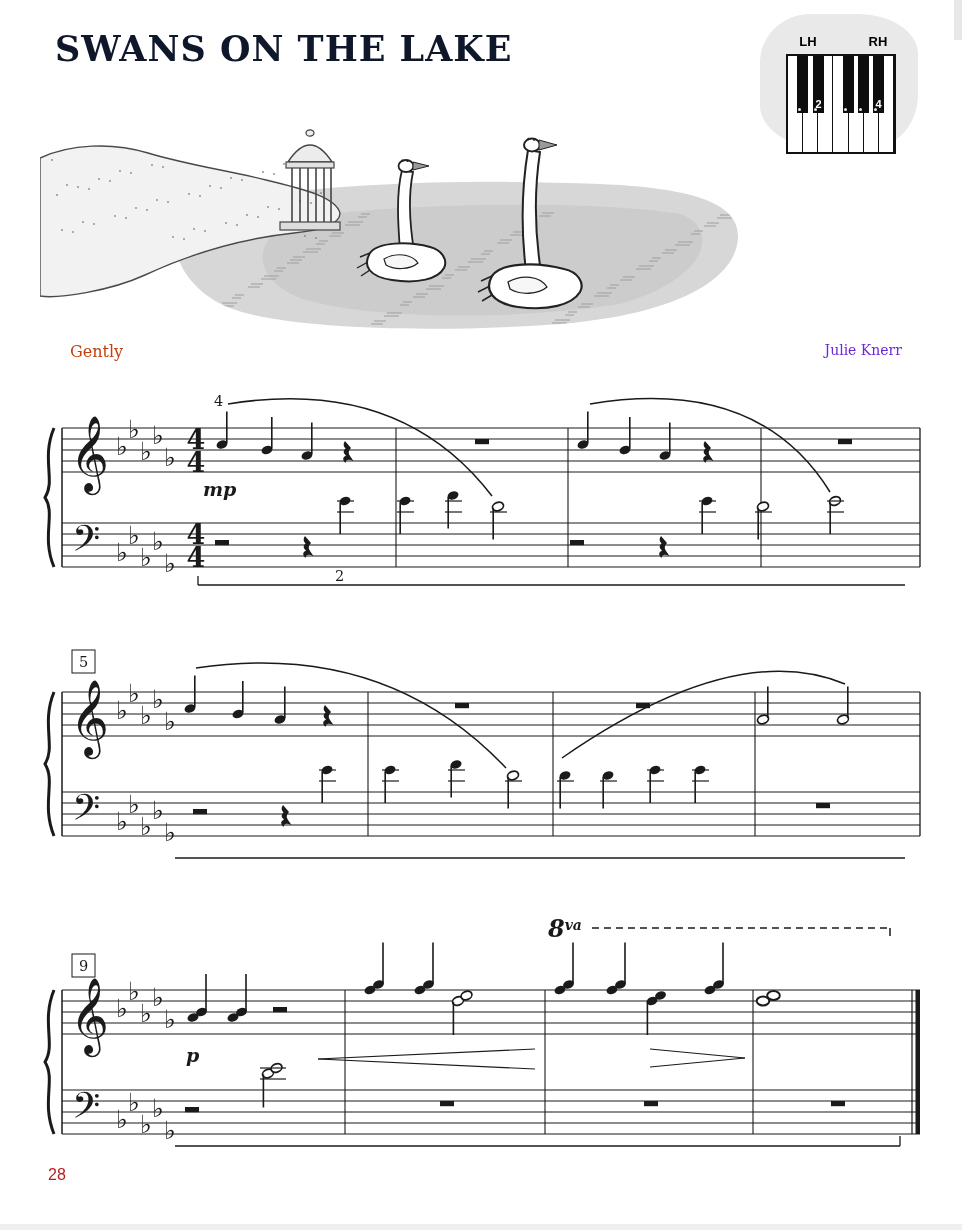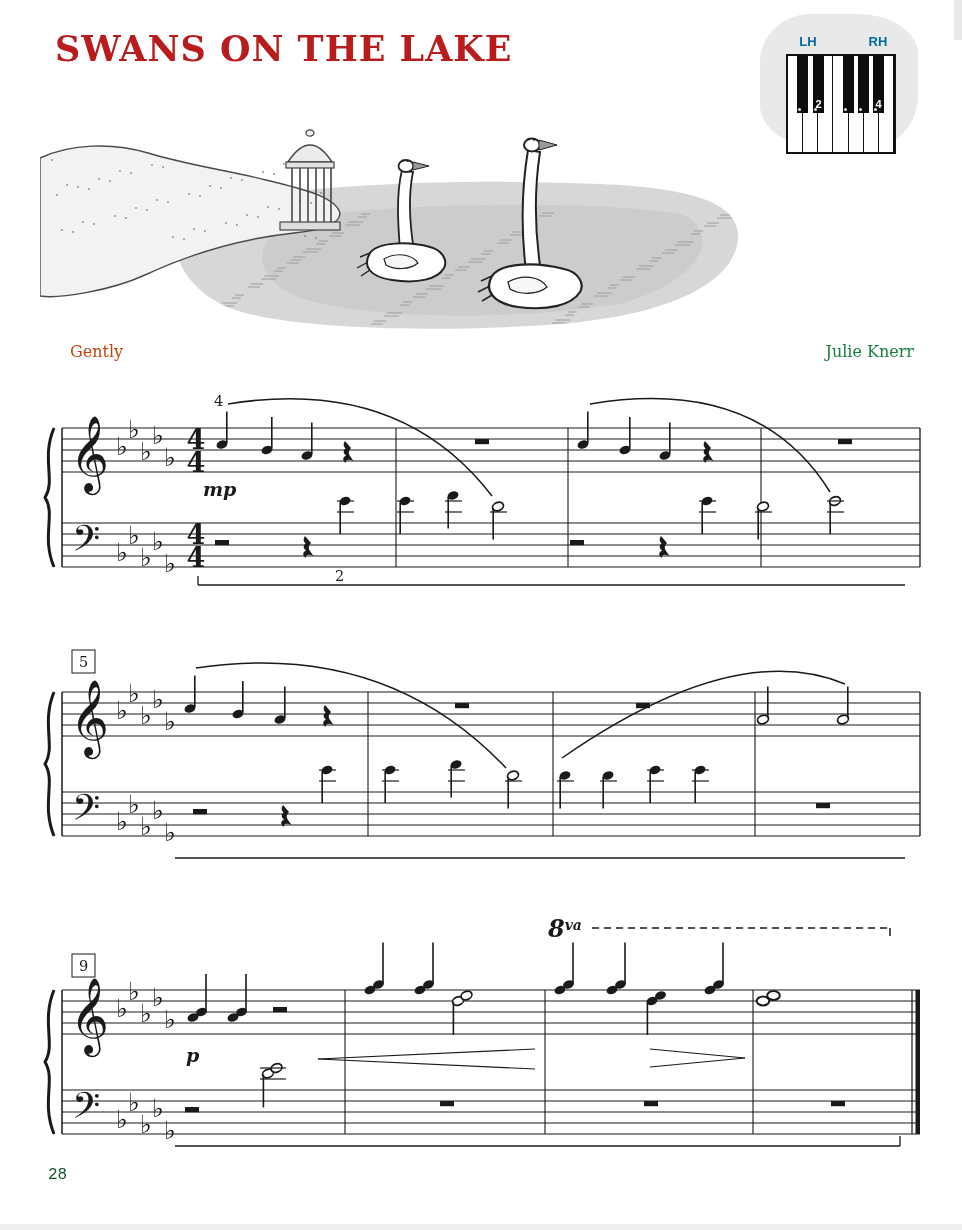--- a/index.html
+++ b/index.html
@@ -1,30 +1,30 @@
 <!DOCTYPE html>
 <html><head>
 <meta charset="utf-8">
 <style>
   html,body{margin:0;padding:0;background:#fff;}
   .page{position:relative;width:962px;height:1230px;background:#ffffff;overflow:hidden;
         font-family:"DejaVu Serif",serif;color:#111;}
   .page-title{position:absolute;left:55px;top:28px;margin:0;font-size:35px;font-weight:bold;
-        letter-spacing:1px;font-family:"DejaVu Serif",serif;color:#b91c1c;}
+        letter-spacing:1px;font-family:"DejaVu Serif",serif;color:#0f172a;}
   .tempo{position:absolute;left:70px;top:342px;font-size:16px;color:#c2410c;}
-  .composer{position:absolute;right:48px;top:342px;font-size:16px;color:#15803d;}
-  .page-number{position:absolute;left:48px;top:1166px;font-size:16px;font-family:Liberation Mono, monospace;color:#14532d;}
+  .composer{position:absolute;right:60px;top:342px;font-size:14px;color:#6d28d9;}
+  .page-number{position:absolute;left:48px;top:1166px;font-size:16px;font-family:Liberation Sans, sans-serif;color:#b91c1c;}
   .edge-shade{position:absolute;right:0;top:0;width:8px;height:40px;background:#d9d9d9;opacity:.6;}
   .bottom-shade{position:absolute;left:0;bottom:0;width:100%;height:6px;background:#efefef;}
 
   
   .kbd-blob{position:absolute;left:760px;top:14px;width:158px;height:134px;background:#e9e9e9;
         border-radius:32% 38% 30% 40% / 36% 30% 40% 32%;}
   .kbd-hand-label{position:absolute;top:20px;transform:translateX(-50%);
-        font-family:"Liberation Sans",sans-serif;font-weight:bold;font-size:13px;color:#0369a1;}
+        font-family:"Liberation Sans",sans-serif;font-weight:bold;font-size:13px;color:#000000;}
   .kbd{position:absolute;left:26px;top:40px;width:106px;height:96px;border:2px solid #111;
         background:#fff;display:flex;box-sizing:content-box;}
   .wk{flex:1;border-right:1px solid #111;background:#fff;}
   .wk:last-child{border-right:none;}
   .bk{position:absolute;top:0;width:11px;height:57px;background:#0d0d0d;}
   .bk .dot{position:absolute;left:1px;bottom:2px;width:3px;height:3px;background:#fff;border-radius:50%;opacity:.9;}
   .bk .fnum{position:absolute;left:0;right:0;bottom:3px;text-align:center;color:#fff;
         font-family:"Liberation Sans",sans-serif;font-weight:bold;font-size:11px;}
 
   .illustration{position:absolute;left:40px;top:118px;width:700px;height:235px;}

